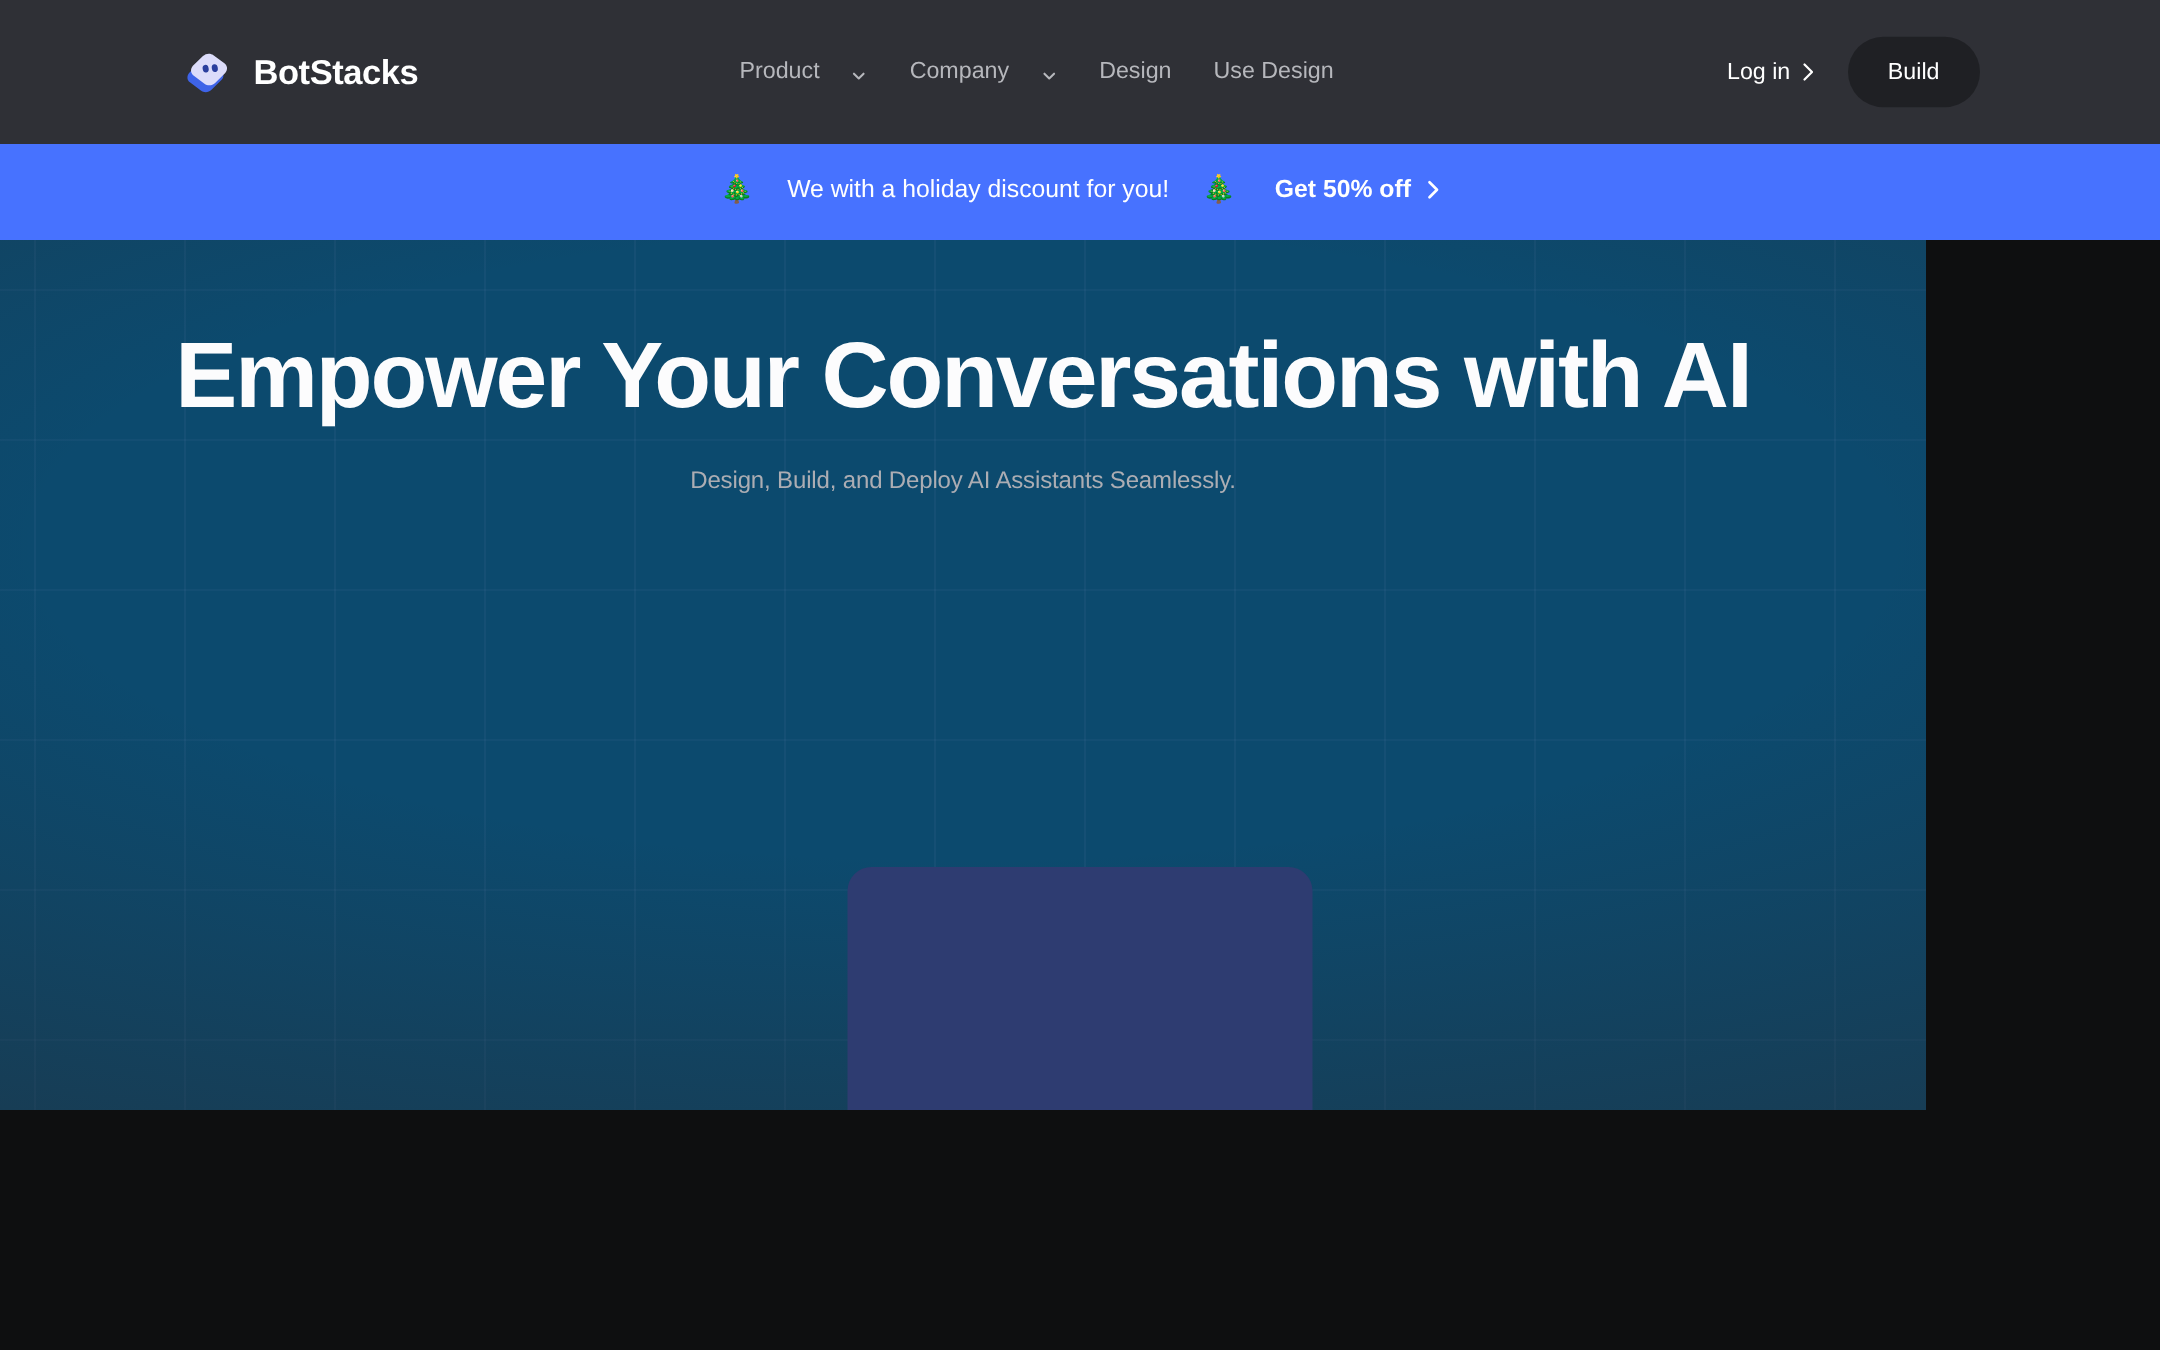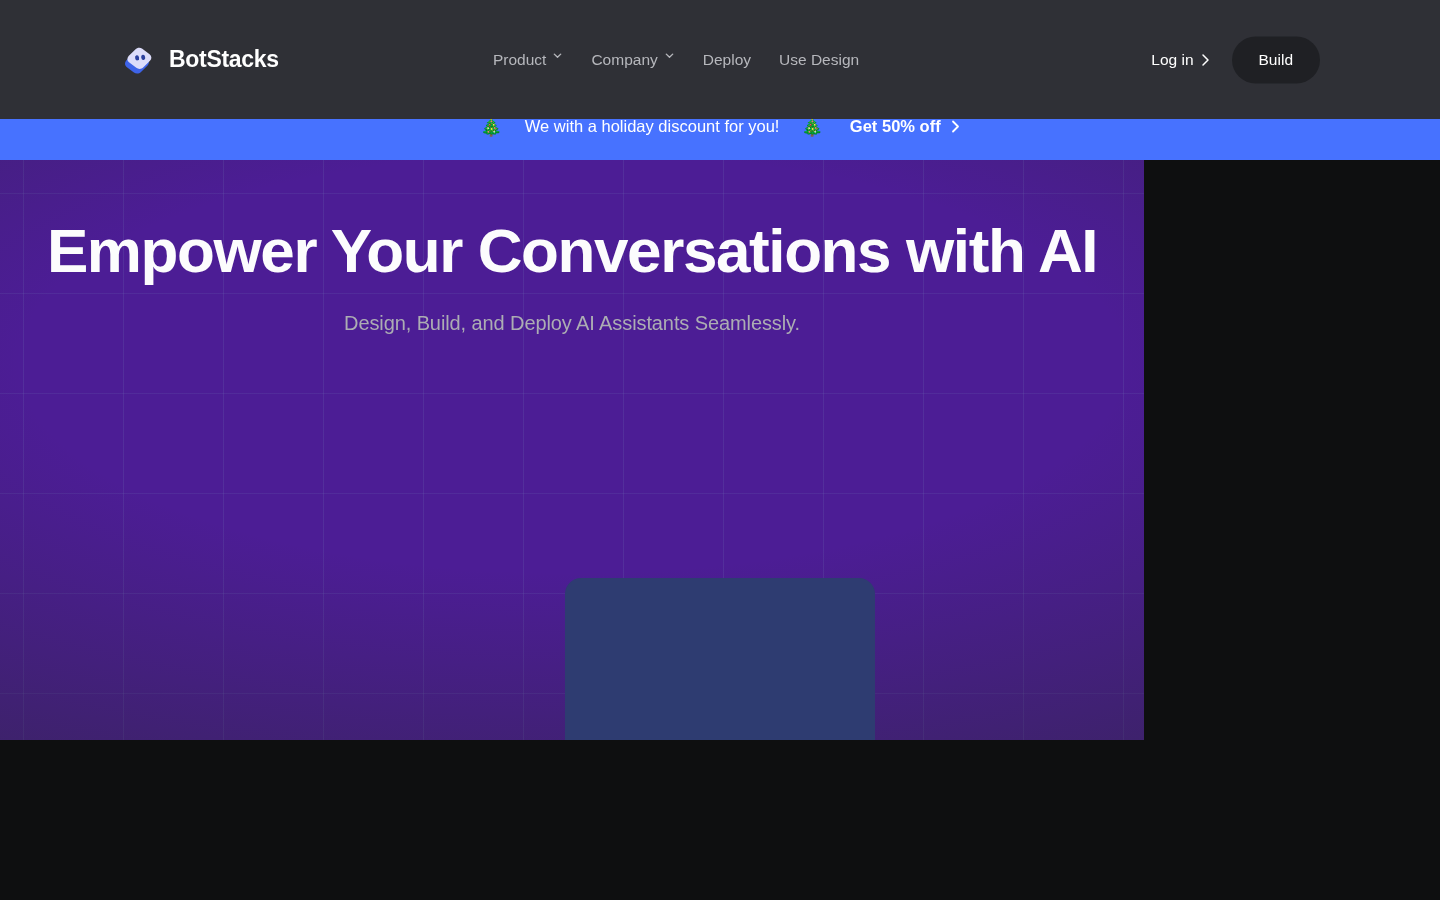--- a/index.html
+++ b/index.html
@@ -19,21 +19,21 @@
     width: 1440px;
     height: 900px;
     background: #0E0F10;
   }
 
   
   .header {
     position: absolute;
     top: 0; left: 0;
     width: 1440px;
-    height: 119px;
+    height: 96px;
     background: #2F3036;
     display: flex;
     align-items: center;
     z-index: 30;
   }
 
   .brand {
     position: absolute;
     left: 120px;
     top: 50%;
@@ -65,22 +65,22 @@
     left: 493px;
     top: 50%;
     transform: translateY(-50%);
     display: flex;
     align-items: center;
     gap: 28px;
   }
 
   .nav-item {
     display: flex;
-    align-items: flex-start;
-    gap: 6px;
+    align-items: flex-end;
+    gap: 21px;
     color: #B6B7BC;
     font-size: 15.5px;
     font-weight: 400;
     white-space: nowrap;
     cursor: pointer;
     text-decoration: none;
   }
 
   .chev-d {
     display: inline-block;
@@ -183,23 +183,23 @@
     font-weight: 600;
     white-space: nowrap;
     cursor: pointer;
     text-decoration: none;
   }
 
   
   .hero {
     position: absolute;
     top: 160px; left: 0;
-    width: 1144px;
+    width: 1284px;
     height: 580px;
-    background-color: #4c1d95;
+    background-color: #0c4a6e;
     overflow: hidden;
   }
 
   .hero-grid {
     position: absolute;
     inset: 0;
     background-image:
       linear-gradient(to right, rgba(120,140,190,0.16) 1px, transparent 1px),
       linear-gradient(to bottom, rgba(120,140,190,0.13) 1px, transparent 1px);
     background-size: 100px 100px;
@@ -229,21 +229,21 @@
     line-height: 1.08;
     font-weight: 700;
     letter-spacing: -1.4px;
     text-align: center;
     white-space: nowrap;
   }
 
   .hero-sub {
     margin-top: 27px;
     color: #ACADB3;
-    font-size: 20px;
+    font-size: 16px;
     font-weight: 400;
     letter-spacing: -0.1px;
     text-align: center;
     white-space: nowrap;
   }
 
   .hero-actions {
     margin-top: 56px;
     display: flex;
     align-items: center;
@@ -338,21 +338,21 @@
       <a class="nav-item" href="#">
         <span>Company</span>
         <span class="chev-d">
           <svg width="11" height="11" viewBox="0 0 12 12" fill="none" xmlns="http://www.w3.org/2000/svg">
             <path d="M2.5 4.5 L6 8 L9.5 4.5" stroke="#B6B7BC" stroke-width="1.5" stroke-linecap="round" stroke-linejoin="round"></path>
           </svg>
         </span>
       </a>
 
       <a class="nav-item" href="#">
-        <span>Deploy</span>
+        <span>Design</span>
       </a>
 
       <a class="nav-item" href="#">
         <span>Use Design</span>
       </a>
 
     </nav>
 
     <div class="header-right">
       <a class="login-link" href="#">

